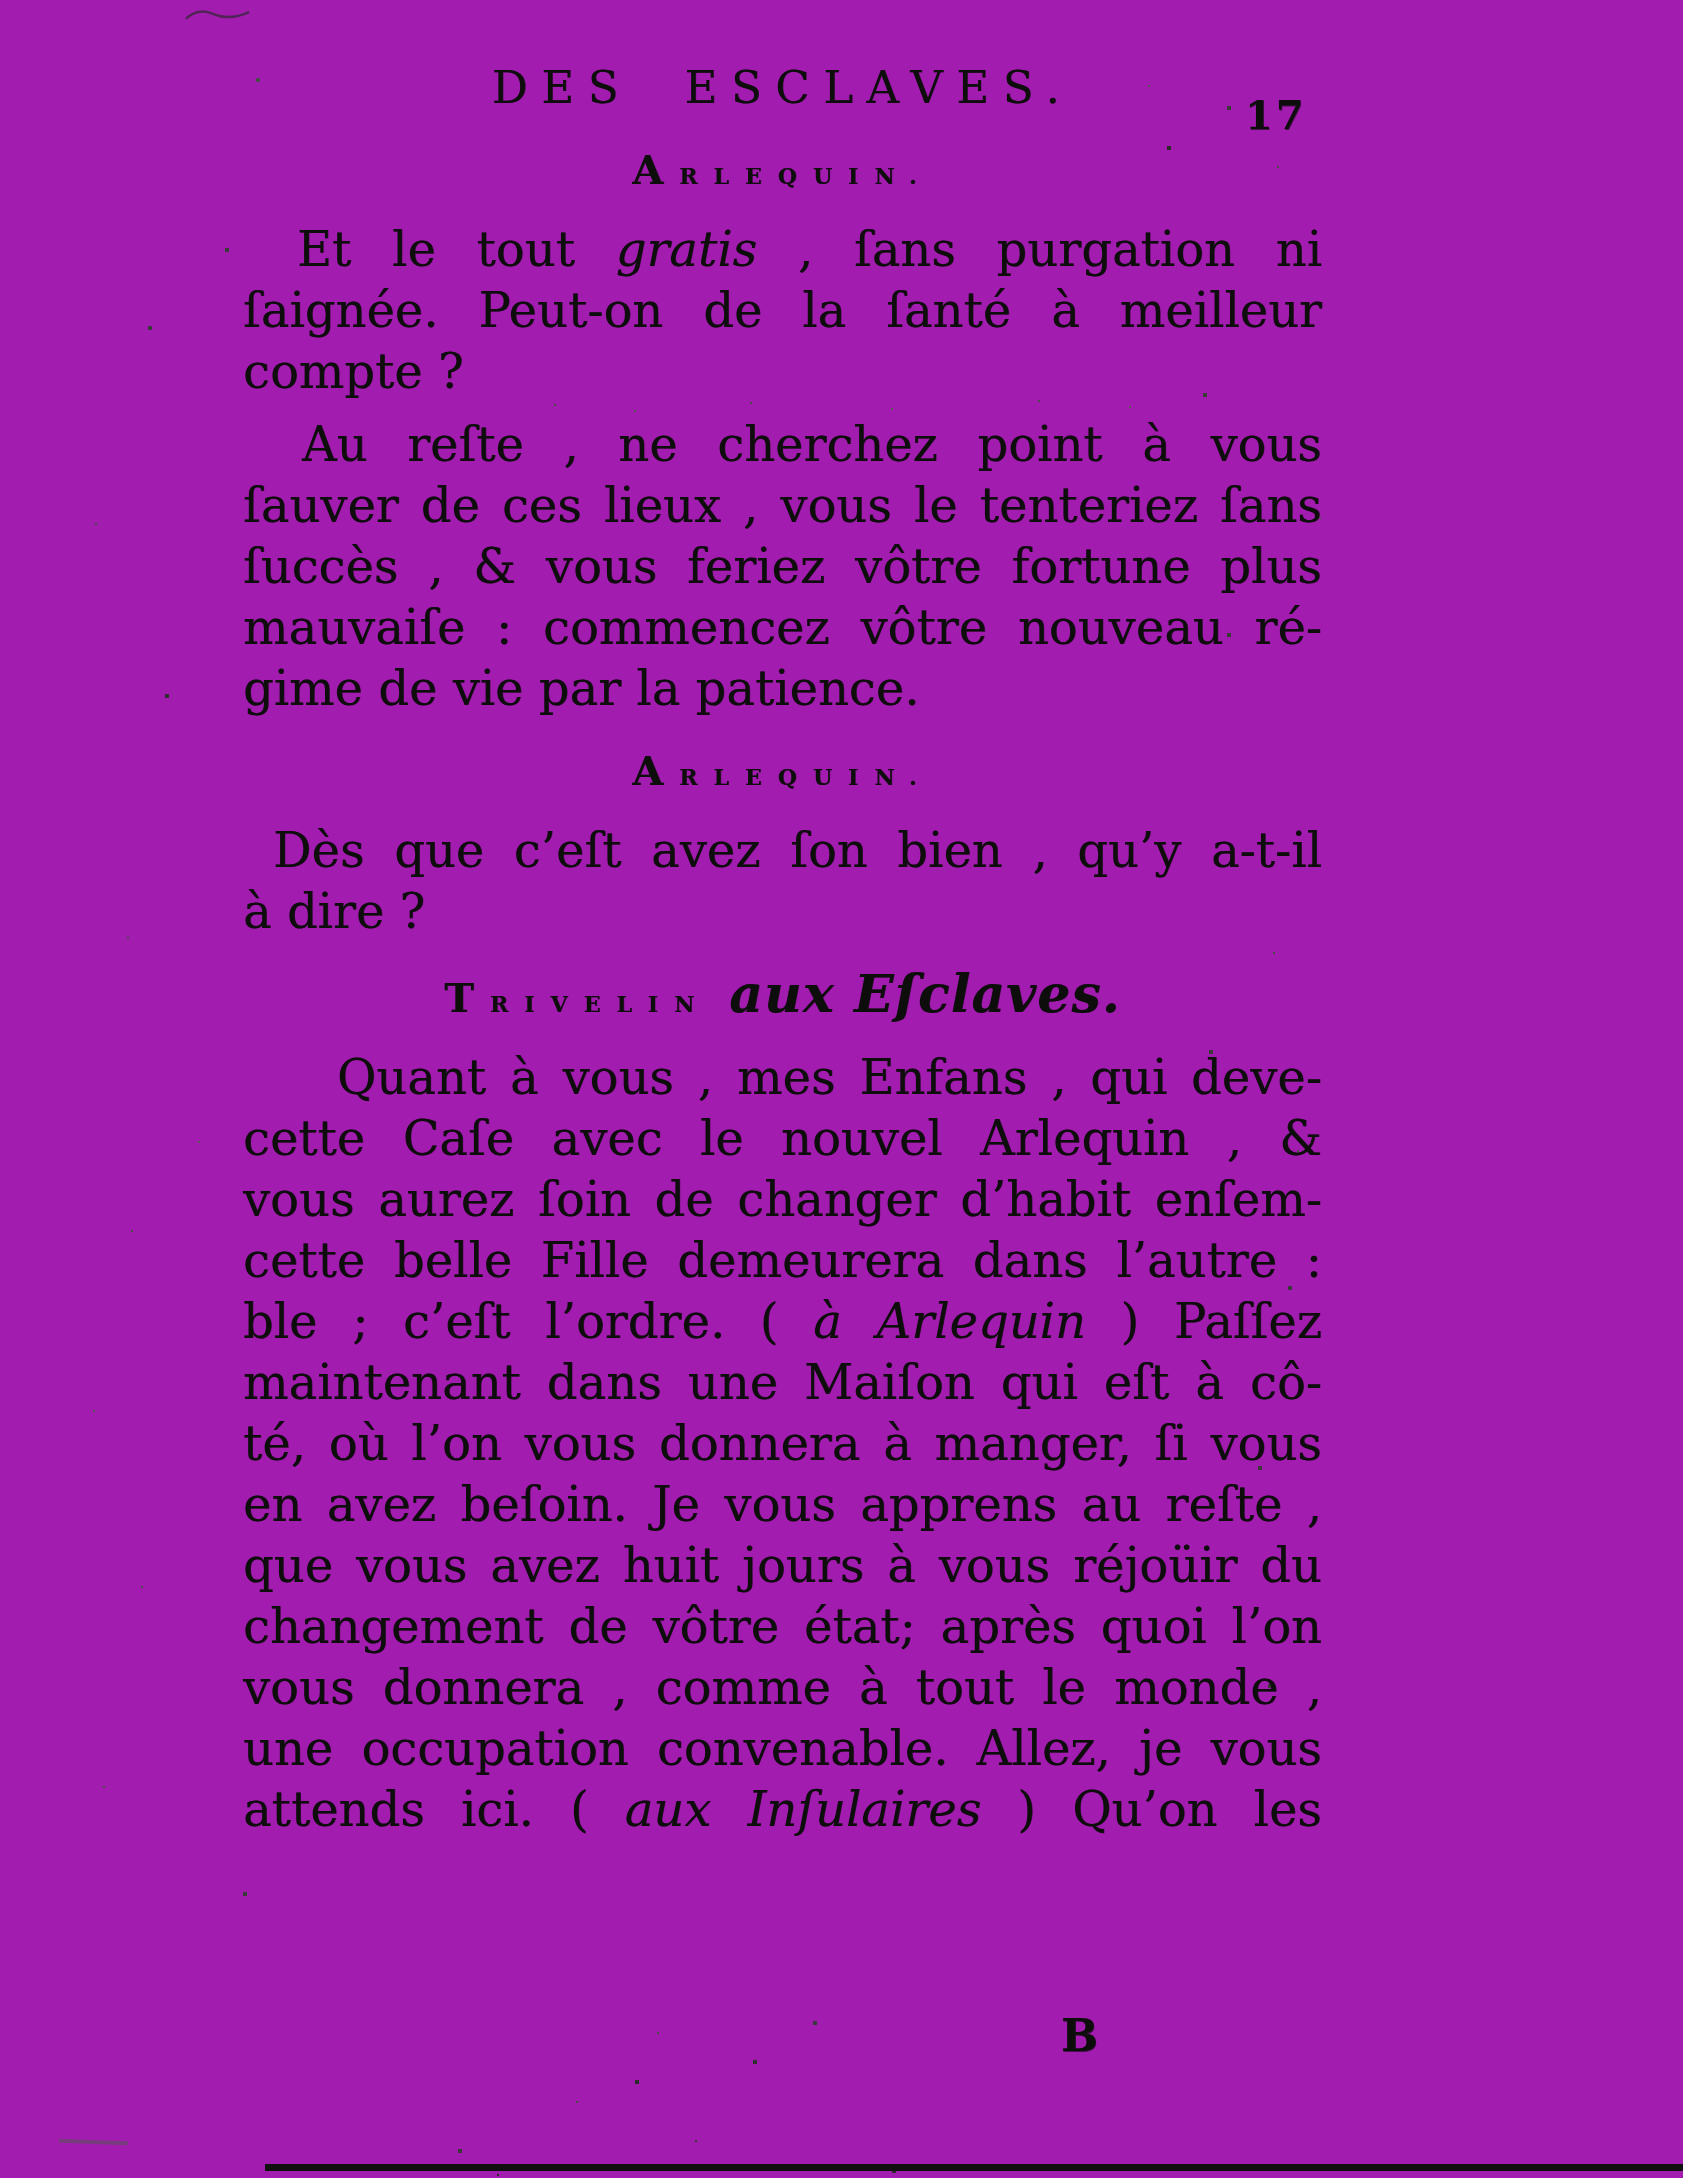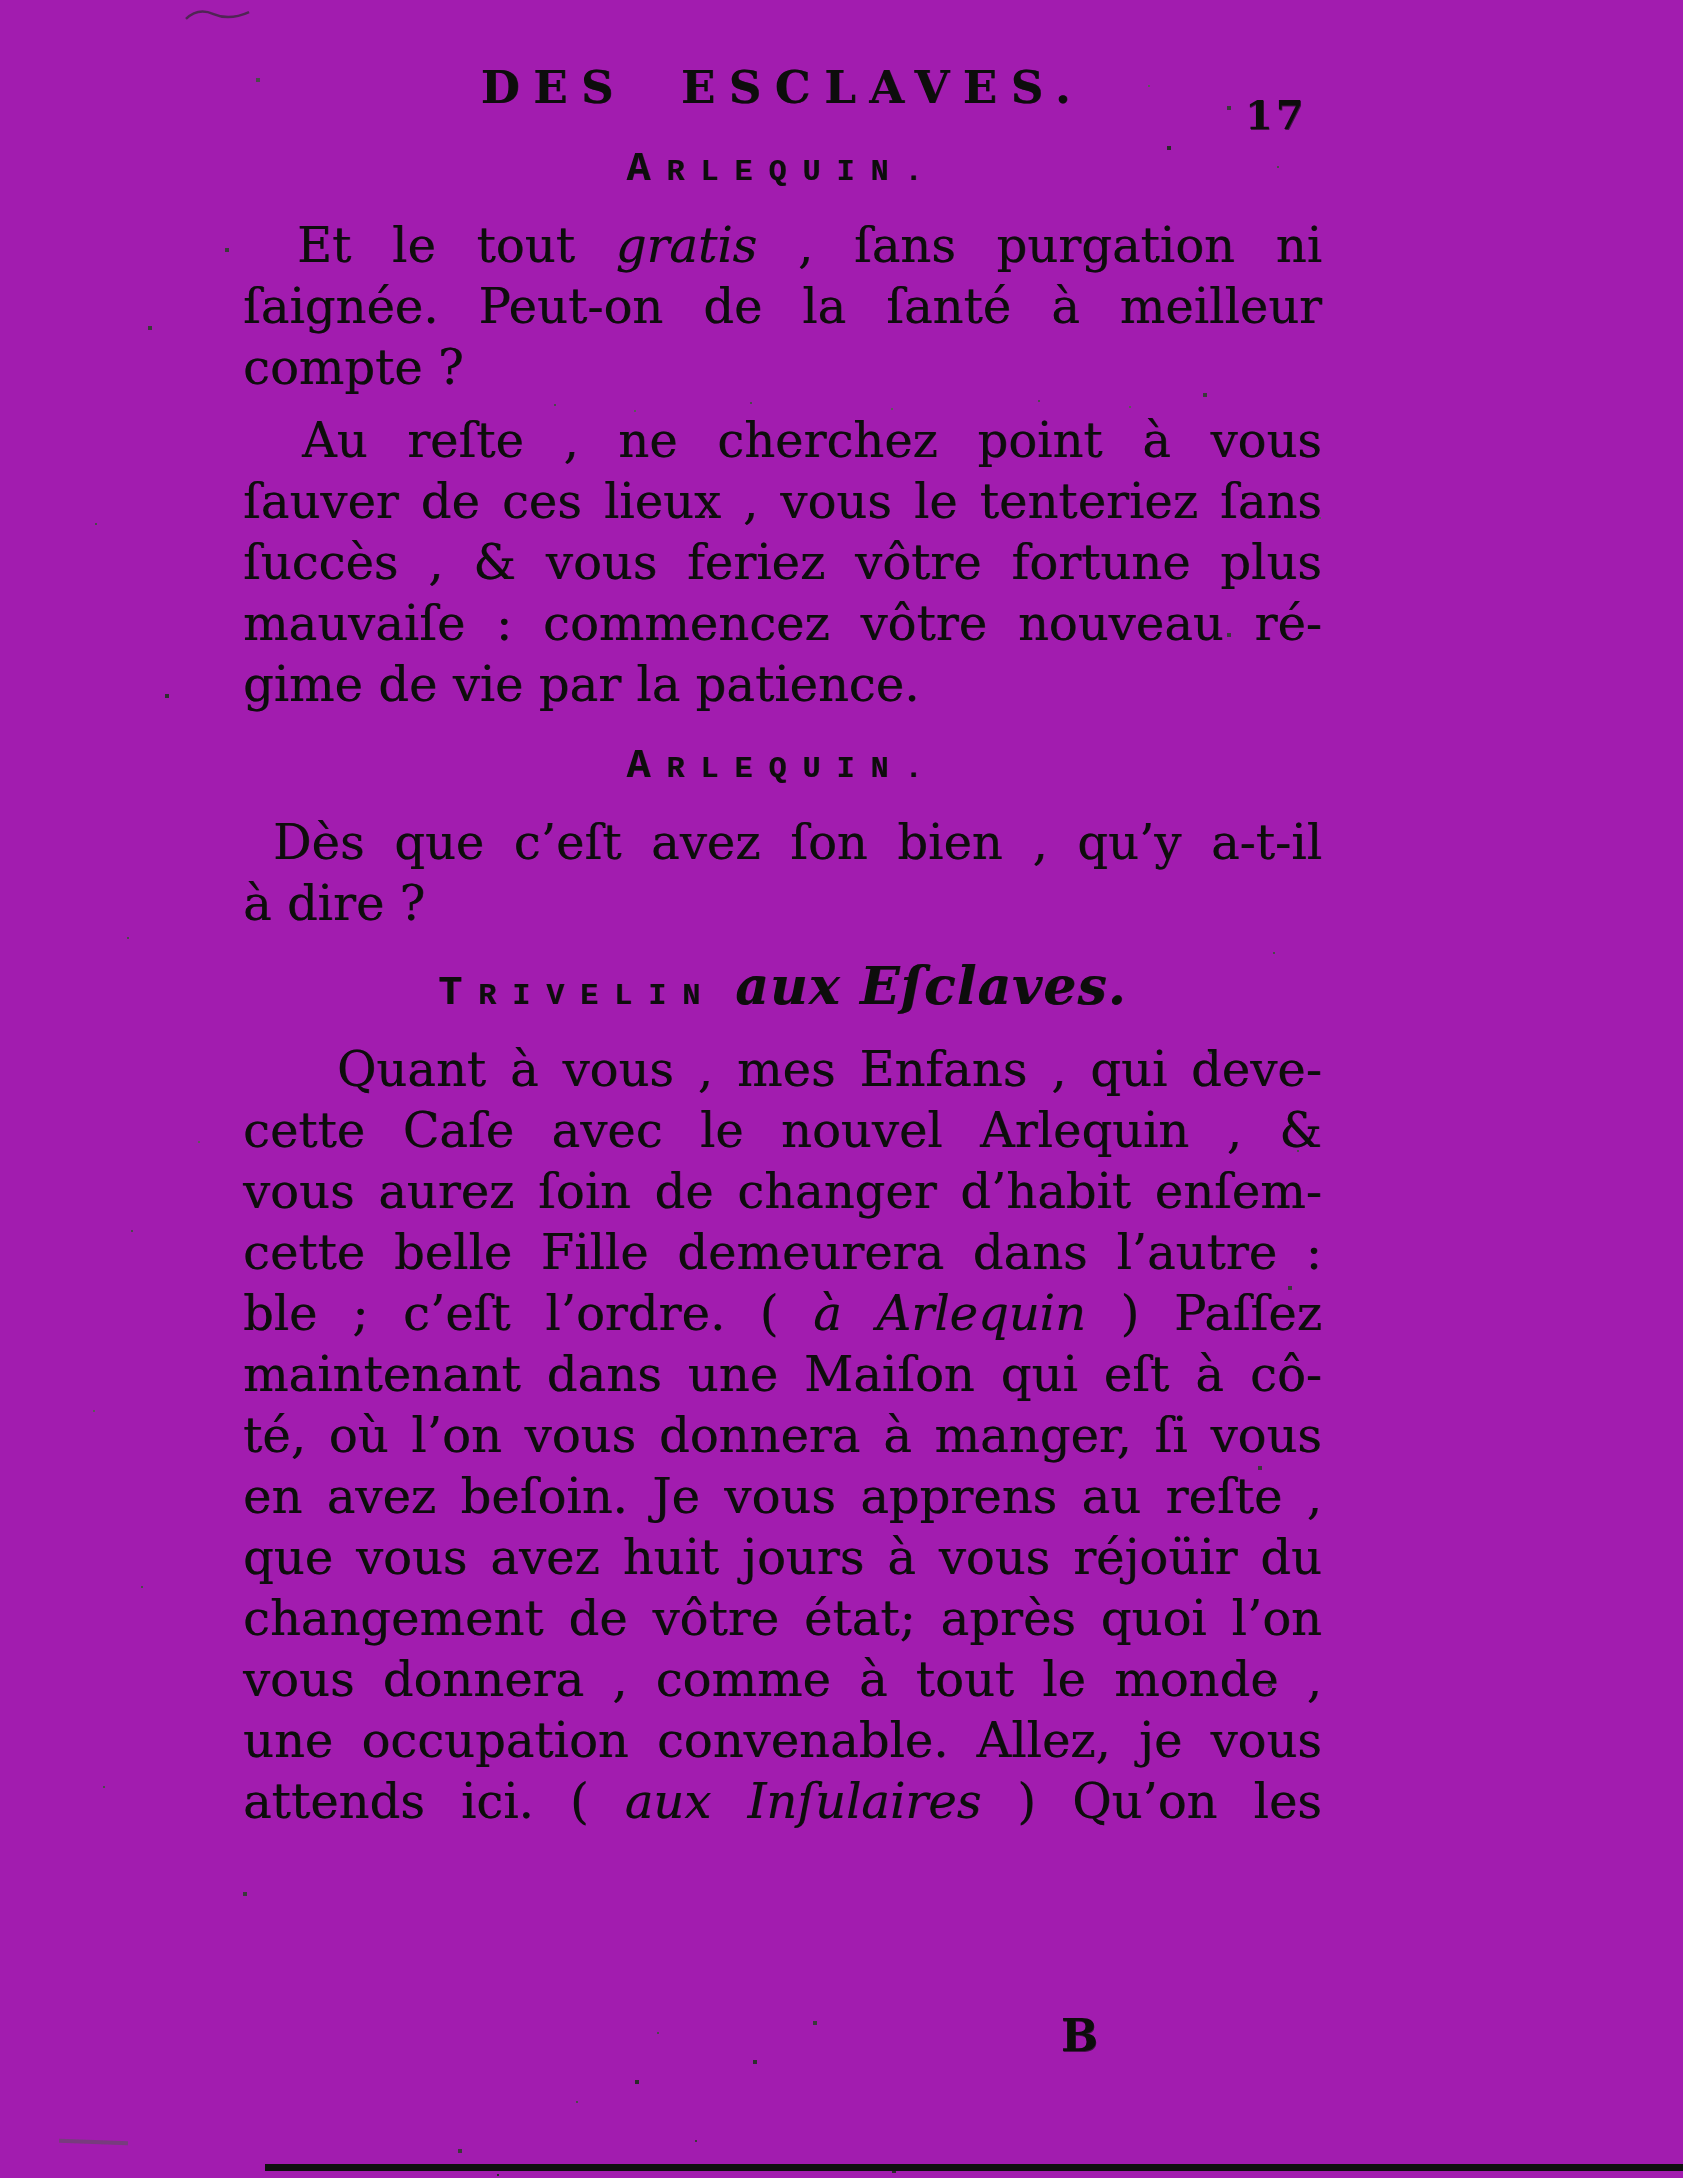--- a/index.html
+++ b/index.html
@@ -17,45 +17,44 @@
     width:1079px;
   }
   .running-head {
     position:relative;
     text-align:center;
     line-height:61px;
     height:61px;
   }
   .running-title {
     font-size:45px;
-    font-weight:bold;
+    font-weight:normal;
     letter-spacing:0.30em;
     word-spacing:0.55em;
     text-shadow:0.5px 0.4px 0.5px rgba(10,10,10,0.6);
   }
   .page-number {
     position:absolute;
     left:1245px; top:91px;
     font-size:40px;
     font-weight:bold;
     letter-spacing:3px;
     text-shadow:0.6px 0.5px 0.6px rgba(10,10,10,0.6);
   }
   .speaker {
     margin:30px 0 18px 0;
     text-align:center;
     line-height:44px;
     text-shadow:0.5px 0.4px 0.5px rgba(10,10,10,0.55);
   }
   .speaker::first-letter { font-size:40px; }
   .speaker .caps {
-    font-size:30px;
+    font-size:22px;
     font-weight:bold;
     letter-spacing:16px;
-    font-family:Liberation Mono, monospace;
   }
   .speaker .italic {
     font-size:52px;
     font-style:italic;
     font-weight:bold;
     letter-spacing:1px;
   }
   .speech { margin:8px 0 12px 0; }
   .line {
     font-size:48px;

